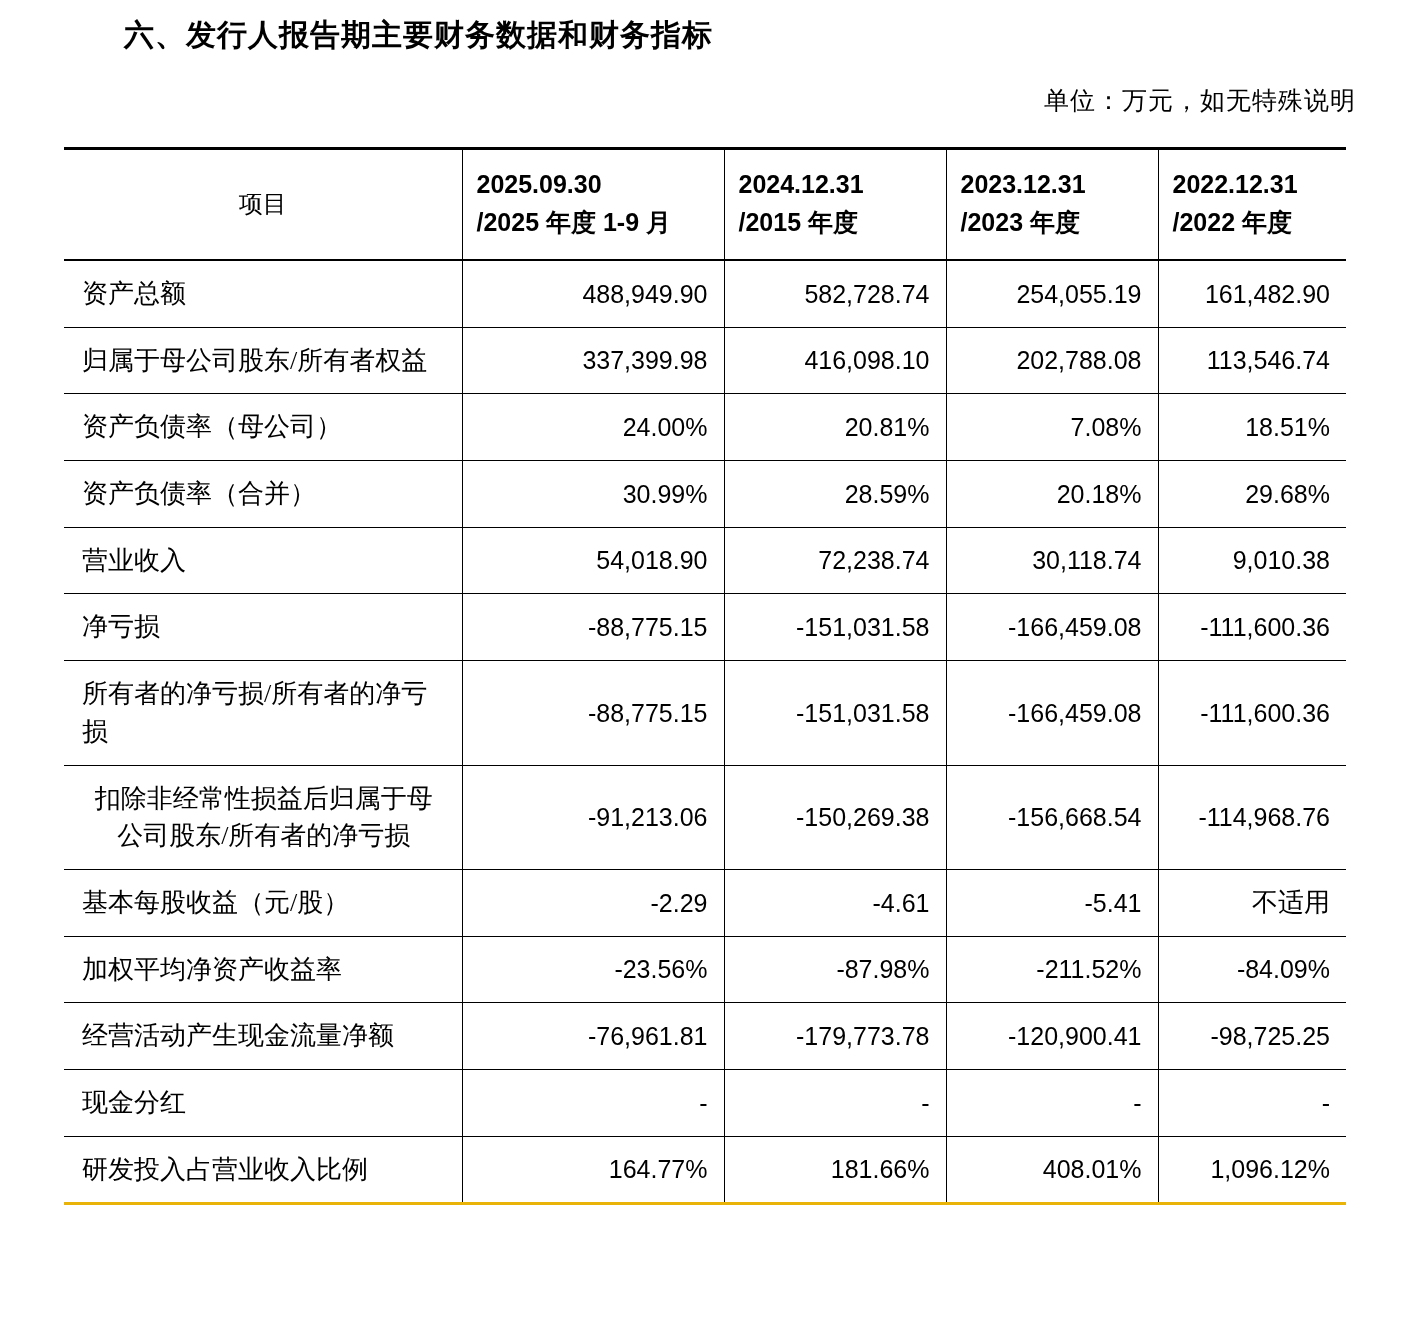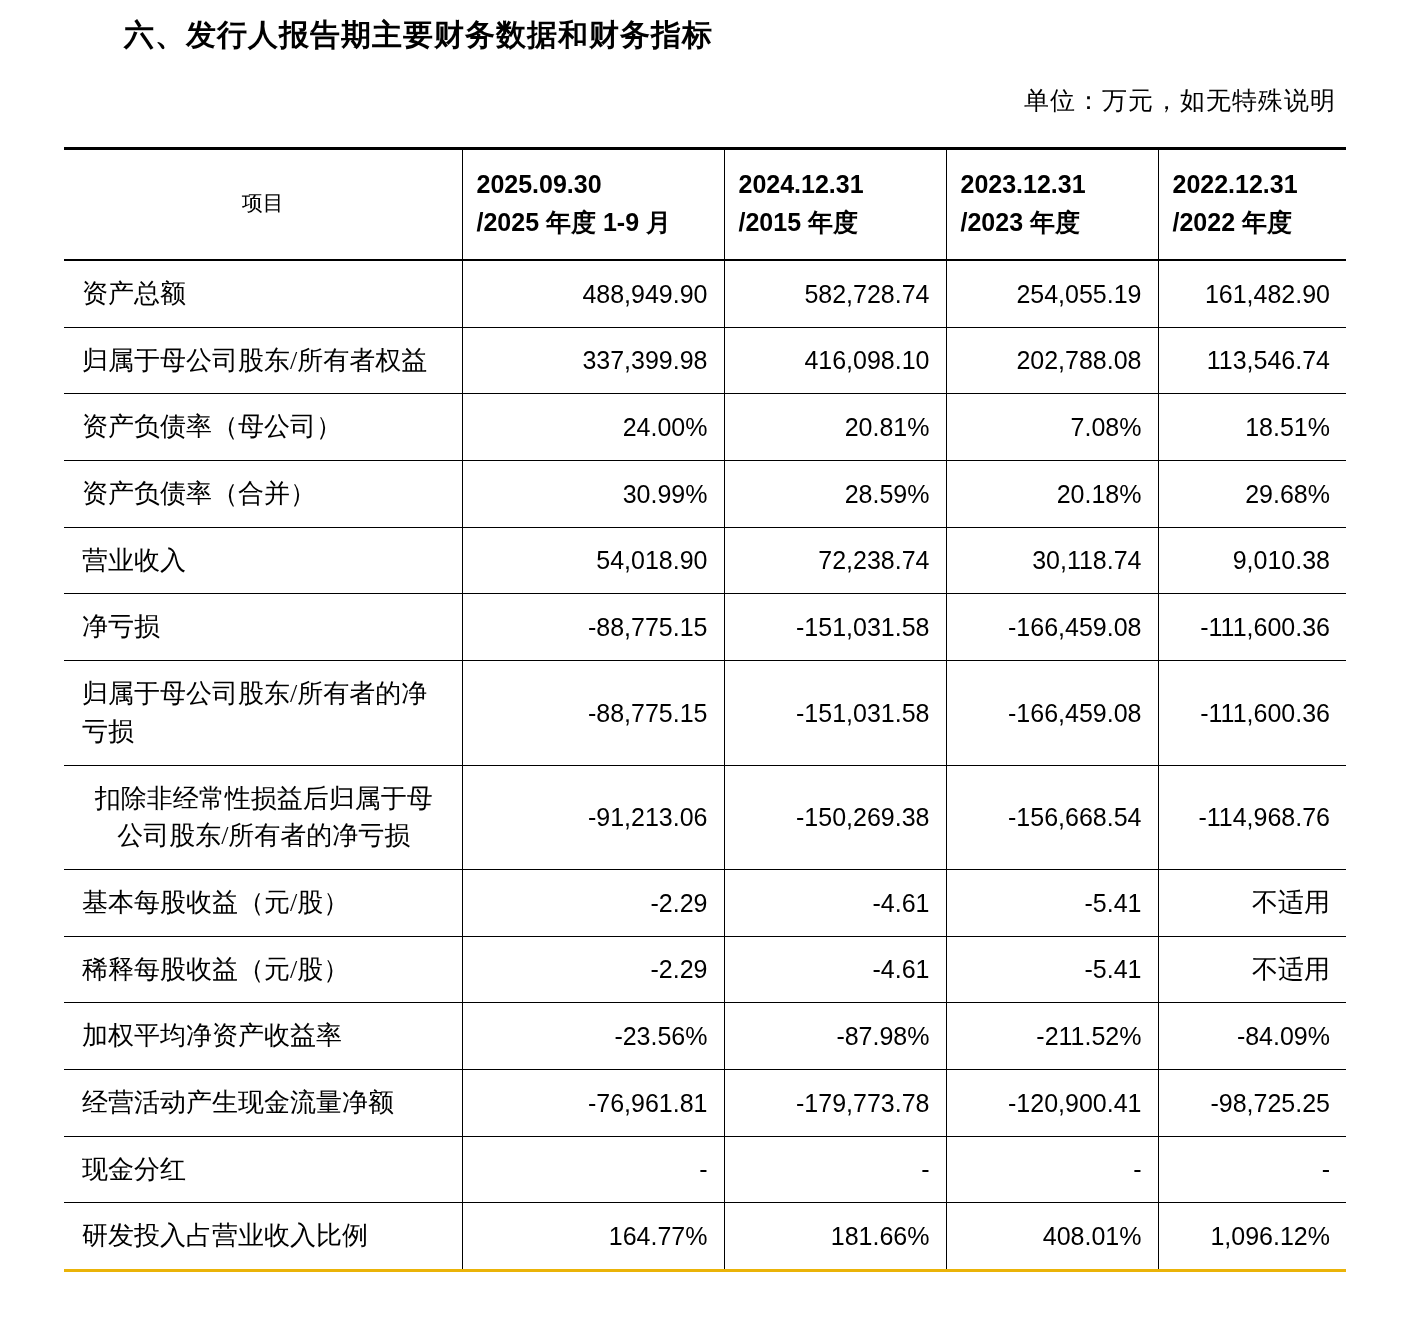--- a/index.html
+++ b/index.html
@@ -26,21 +26,21 @@
     font-weight: bold;
     font-size: 30px;
     letter-spacing: 1px;
     padding: 14px 0 0 124px;
     line-height: 1.4;
   }
   .unit-line {
     font-family: "Liberation Serif", "DejaVu Serif", serif;
     font-size: 25px;
     text-align: right;
-    padding-right: 80px;
+    padding-right: 60px;
     padding-top: 28px;
     letter-spacing: 1px;
   }
   table.fin {
     border-collapse: collapse;
     margin: 30px 0 0 64px;
     width: 1282px;
     table-layout: fixed;
     font-size: 25px;
   }
@@ -56,21 +56,21 @@
     padding: 16px 14px 18px 14px;
     font-family: "Liberation Sans", "DejaVu Sans", sans-serif;
     font-weight: bold;
     font-size: 25px;
     vertical-align: middle;
     line-height: 1.5;
   }
   table.fin tr.head th.item {
     font-weight: normal;
     font-family: "Liberation Serif", "DejaVu Serif", serif;
-    font-size: 21px;
+    font-size: 24px;
   }
   table.fin tr.head th.per {
     text-align: left;
     border-left: 1px solid #000;
   }
   table.fin td {
     border-bottom: 1px solid #000;
     padding: 14px 16px;
     vertical-align: middle;
     line-height: 1.45;
@@ -176,42 +176,35 @@
         <td class="num">9,010.38</td>
       </tr>
       <tr>
         <td class="label">净亏损</td>
         <td class="num">-88,775.15</td>
         <td class="num">-151,031.58</td>
         <td class="num">-166,459.08</td>
         <td class="num">-111,600.36</td>
       </tr>
       <tr>
-        <td class="label">归属于母公司股东/所有者的净亏损</td>
+        <td class="label">所有者的净亏损/所有者的净亏损</td>
         <td class="num">-88,775.15</td>
         <td class="num">-151,031.58</td>
         <td class="num">-166,459.08</td>
         <td class="num">-111,600.36</td>
       </tr>
       <tr>
         <td class="label center2">扣除非经常性损益后归属于母公司股东/所有者的净亏损</td>
         <td class="num">-91,213.06</td>
         <td class="num">-150,269.38</td>
         <td class="num">-156,668.54</td>
         <td class="num">-114,968.76</td>
       </tr>
       <tr>
         <td class="label">基本每股收益（元/股）</td>
-        <td class="num">-2.29</td>
-        <td class="num">-4.61</td>
-        <td class="num">-5.41</td>
-        <td class="num na">不适用</td>
-      </tr>
-      <tr>
-        <td class="label">稀释每股收益（元/股）</td>
         <td class="num">-2.29</td>
         <td class="num">-4.61</td>
         <td class="num">-5.41</td>
         <td class="num na">不适用</td>
       </tr>
       <tr>
         <td class="label">加权平均净资产收益率</td>
         <td class="num">-23.56%</td>
         <td class="num">-87.98%</td>
         <td class="num">-211.52%</td>

